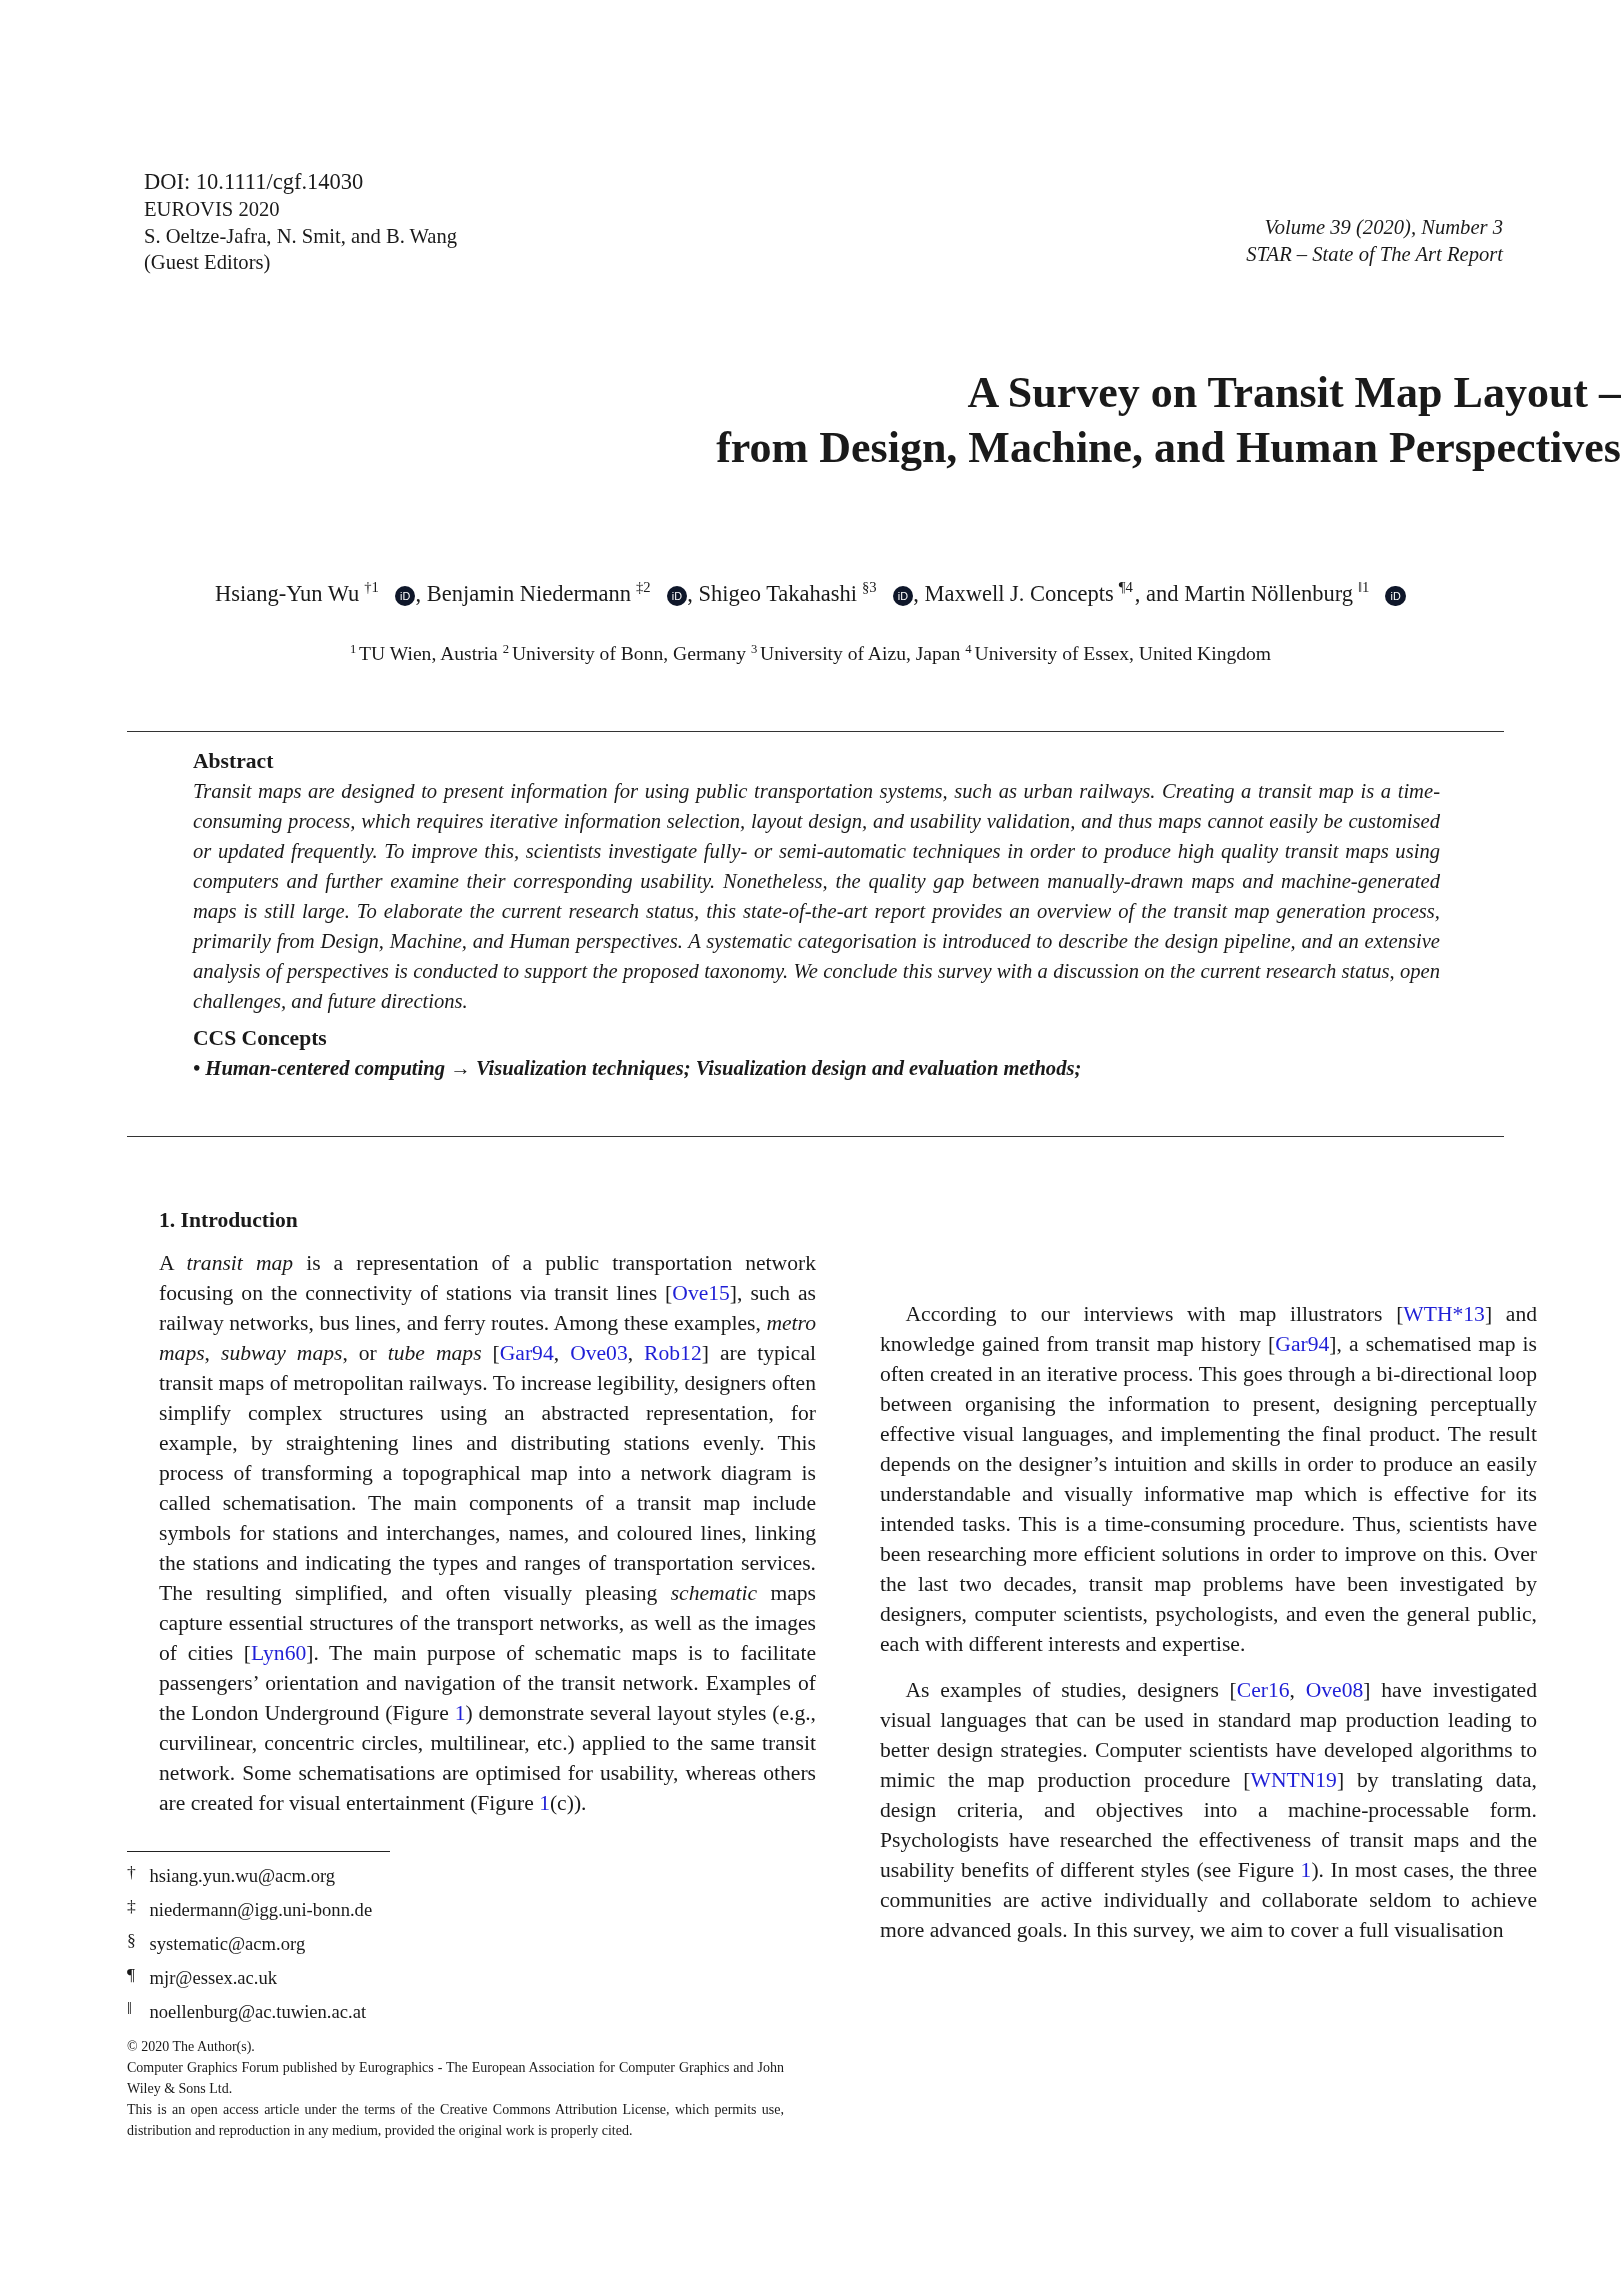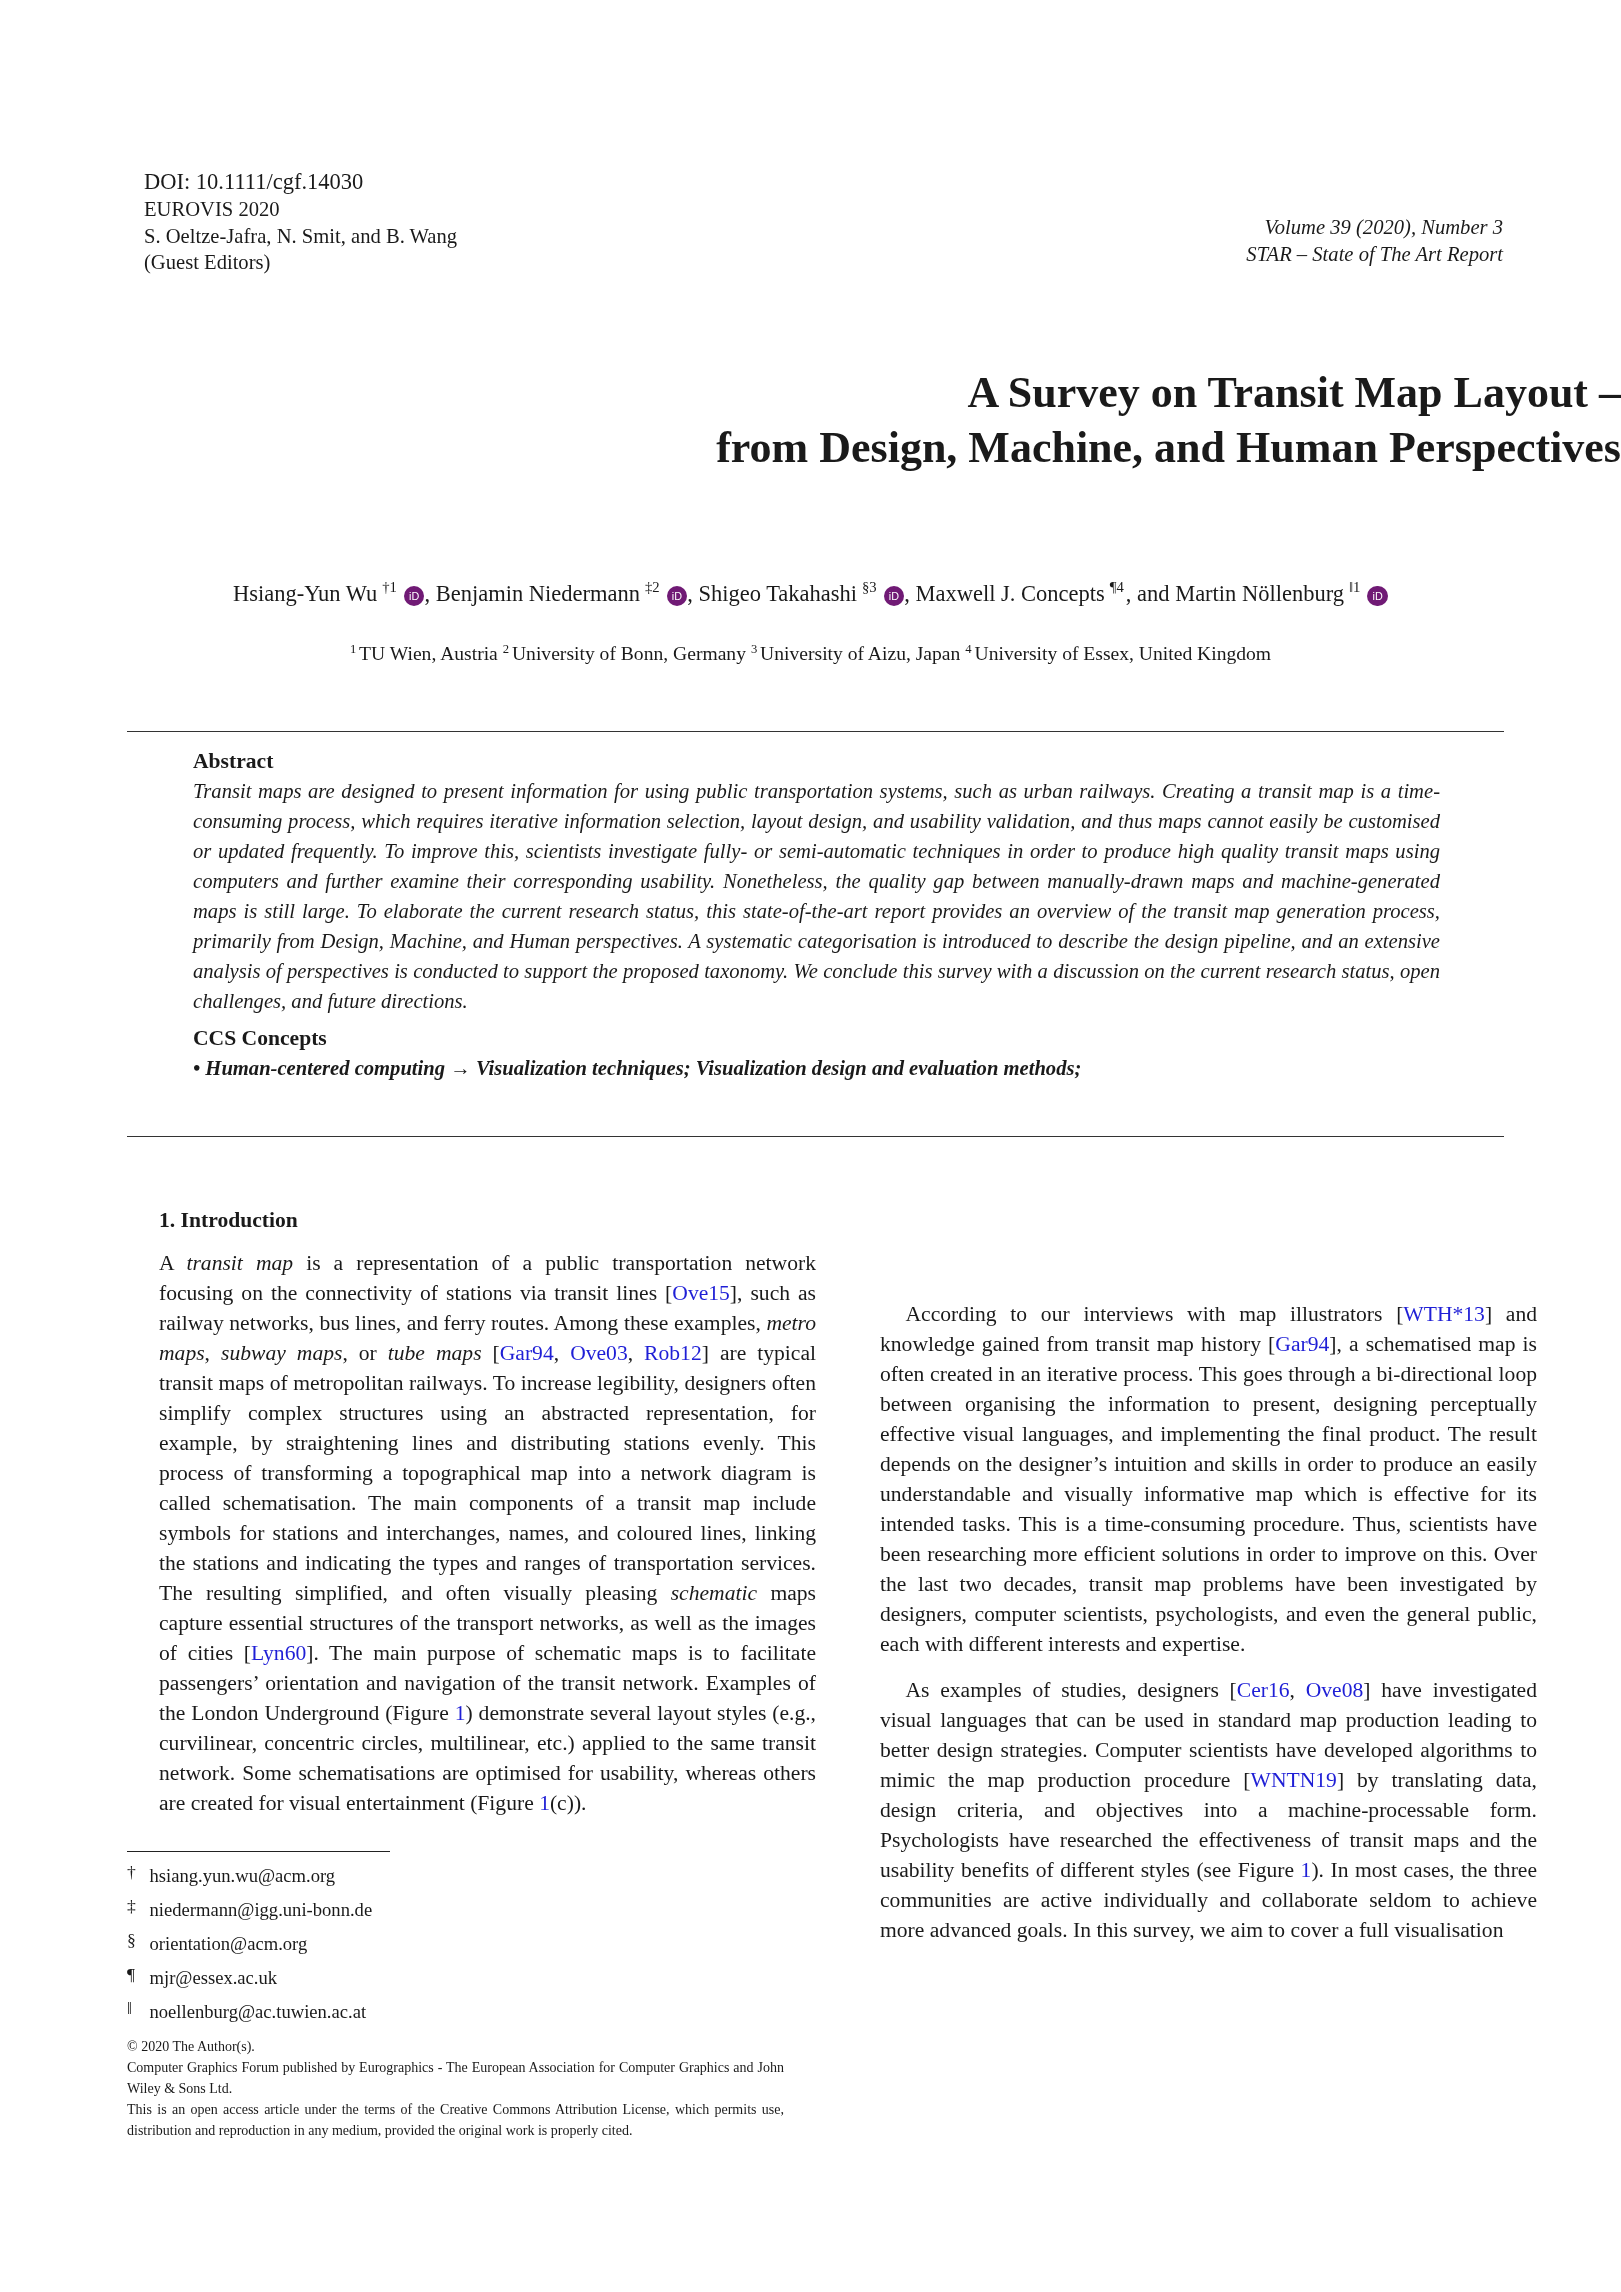--- a/index.html
+++ b/index.html
@@ -7,22 +7,22 @@
     width: 1621px; height: 2293px; position: relative; overflow: hidden;
     font-family: "Liberation Serif", "DejaVu Serif", serif; color: #1a1a1a;
   }
   .abs { position: absolute; }
   .hdr-left { left: 144px; top: 167px; font-size: 20.6px; line-height: 26.5px; }
   .hdr-left .doi { font-size: 22.5px; line-height: 29px; }
   .hdr-right { right: 118px; top: 214px; text-align: right; font-size: 20.6px; line-height: 26.5px; font-style: italic; }
   .title { left: 0; width: 1621px; top: 365px; text-align: right; font-weight: bold; font-size: 44px; line-height: 55px; }
   .authors { left: 0; width: 1621px; top: 573px; text-align: center; font-size: 22.5px; line-height: 29px; }
   .authors sup { font-size: 14.7px; vertical-align: 8.8px; margin: 0 2px 0 4.9px; }
-  .orcid { display: inline-block; width: 20.6px; height: 20.6px; border-radius: 50%; background: #701a75; color: #fff;
-           font-family: "Liberation Sans", sans-serif; font-size: 10.8px; line-height: 20.6px; text-align: center; vertical-align: 1px; margin-left: 5px; }
+  .orcid { display: inline-block; width: 20.6px; height: 20.6px; border-radius: 50%; background: #0f172a; color: #fff;
+           font-family: "Liberation Sans", sans-serif; font-size: 10.8px; line-height: 20.6px; text-align: center; vertical-align: 1px; margin-left: 14px; }
   .affil { left: 0; width: 1621px; top: 637px; text-align: center; font-size: 19.6px; line-height: 25.5px; }
   .affil sup { font-size: 12.7px; vertical-align: 6.9px; margin-right: 2.9px; }
   .rule { left: 127px; width: 1377px; height: 1px; background: #333; }
   .abstract { left: 193px; width: 1247px; top: 747px; font-size: 20.6px; line-height: 30px; }
   .abstract h3 { margin: 0; font-size: 21.6px; font-weight: bold; line-height: 29px; }
   .abstract p { margin: 0; font-style: italic; text-align: justify; }
   .abstract .ccs { font-style: italic; font-weight: bold; }
   .col { font-size: 21.6px; line-height: 30px; text-align: justify; margin-left: 32px; }
   .col-left { left: 127px; width: 657px; top: 1206px; }
   .col-right { left: 848px; width: 657px; top: 1206px; }
@@ -85,21 +85,21 @@
 
 <div class="abs col col-right" style="top:1299px;">
   <p class="indent" style="margin-top:0;"><span>According to our interviews with map illustrators [</span><a class="cite">WTH*13</a><span>] and knowledge gained from transit map history [</span><a class="cite">Gar94</a><span>], a schematised map is often created in an iterative process. This goes through a bi-directional loop between organising the information to present, designing perceptually effective visual languages, and implementing the final product. The result depends on the designer’s intuition and skills in order to produce an easily understandable and visually informative map which is effective for its intended tasks. This is a time-consuming procedure. Thus, scientists have been researching more efficient solutions in order to improve on this. Over the last two decades, transit map problems have been investigated by designers, computer scientists, psychologists, and even the general public, each with different interests and expertise.</span></p>
   <p class="indent"><span>As examples of studies, designers [</span><a class="cite">Cer16</a><span>, </span><a class="cite">Ove08</a><span>] have investigated visual languages that can be used in standard map production leading to better design strategies. Computer scientists have developed algorithms to mimic the map production procedure [</span><a class="cite">WNTN19</a><span>] by translating data, design criteria, and objectives into a machine-processable form. Psychologists have researched the effectiveness of transit maps and the usability benefits of different styles (see Figure </span><a class="cite">1</a><span>). In most cases, the three communities are active individually and collaborate seldom to achieve more advanced goals. In this survey, we aim to cover a full visualisation</span></p>
 </div>
 
 <div class="abs fn-rule"></div>
 <div class="abs footnotes">
   <div><span class="mark">†</span><span>hsiang.yun.wu@acm.org</span></div>
   <div><span class="mark">‡</span><span>niedermann@igg.uni-bonn.de</span></div>
-  <div><span class="mark">§</span><span>orientation@acm.org</span></div>
+  <div><span class="mark">§</span><span>systematic@acm.org</span></div>
   <div><span class="mark">¶</span><span>mjr@essex.ac.uk</span></div>
   <div><span class="mark">‖</span><span>noellenburg@ac.tuwien.ac.at</span></div>
 </div>
 
 <div class="abs copyright">
   <p>© 2020 The Author(s).</p>
   <p>Computer Graphics Forum published by Eurographics - The European Association for Computer Graphics and John Wiley &amp; Sons Ltd.</p>
   <p>This is an open access article under the terms of the Creative Commons Attribution License, which permits use, distribution and reproduction in any medium, provided the original work is properly cited.</p>
 </div>
 

